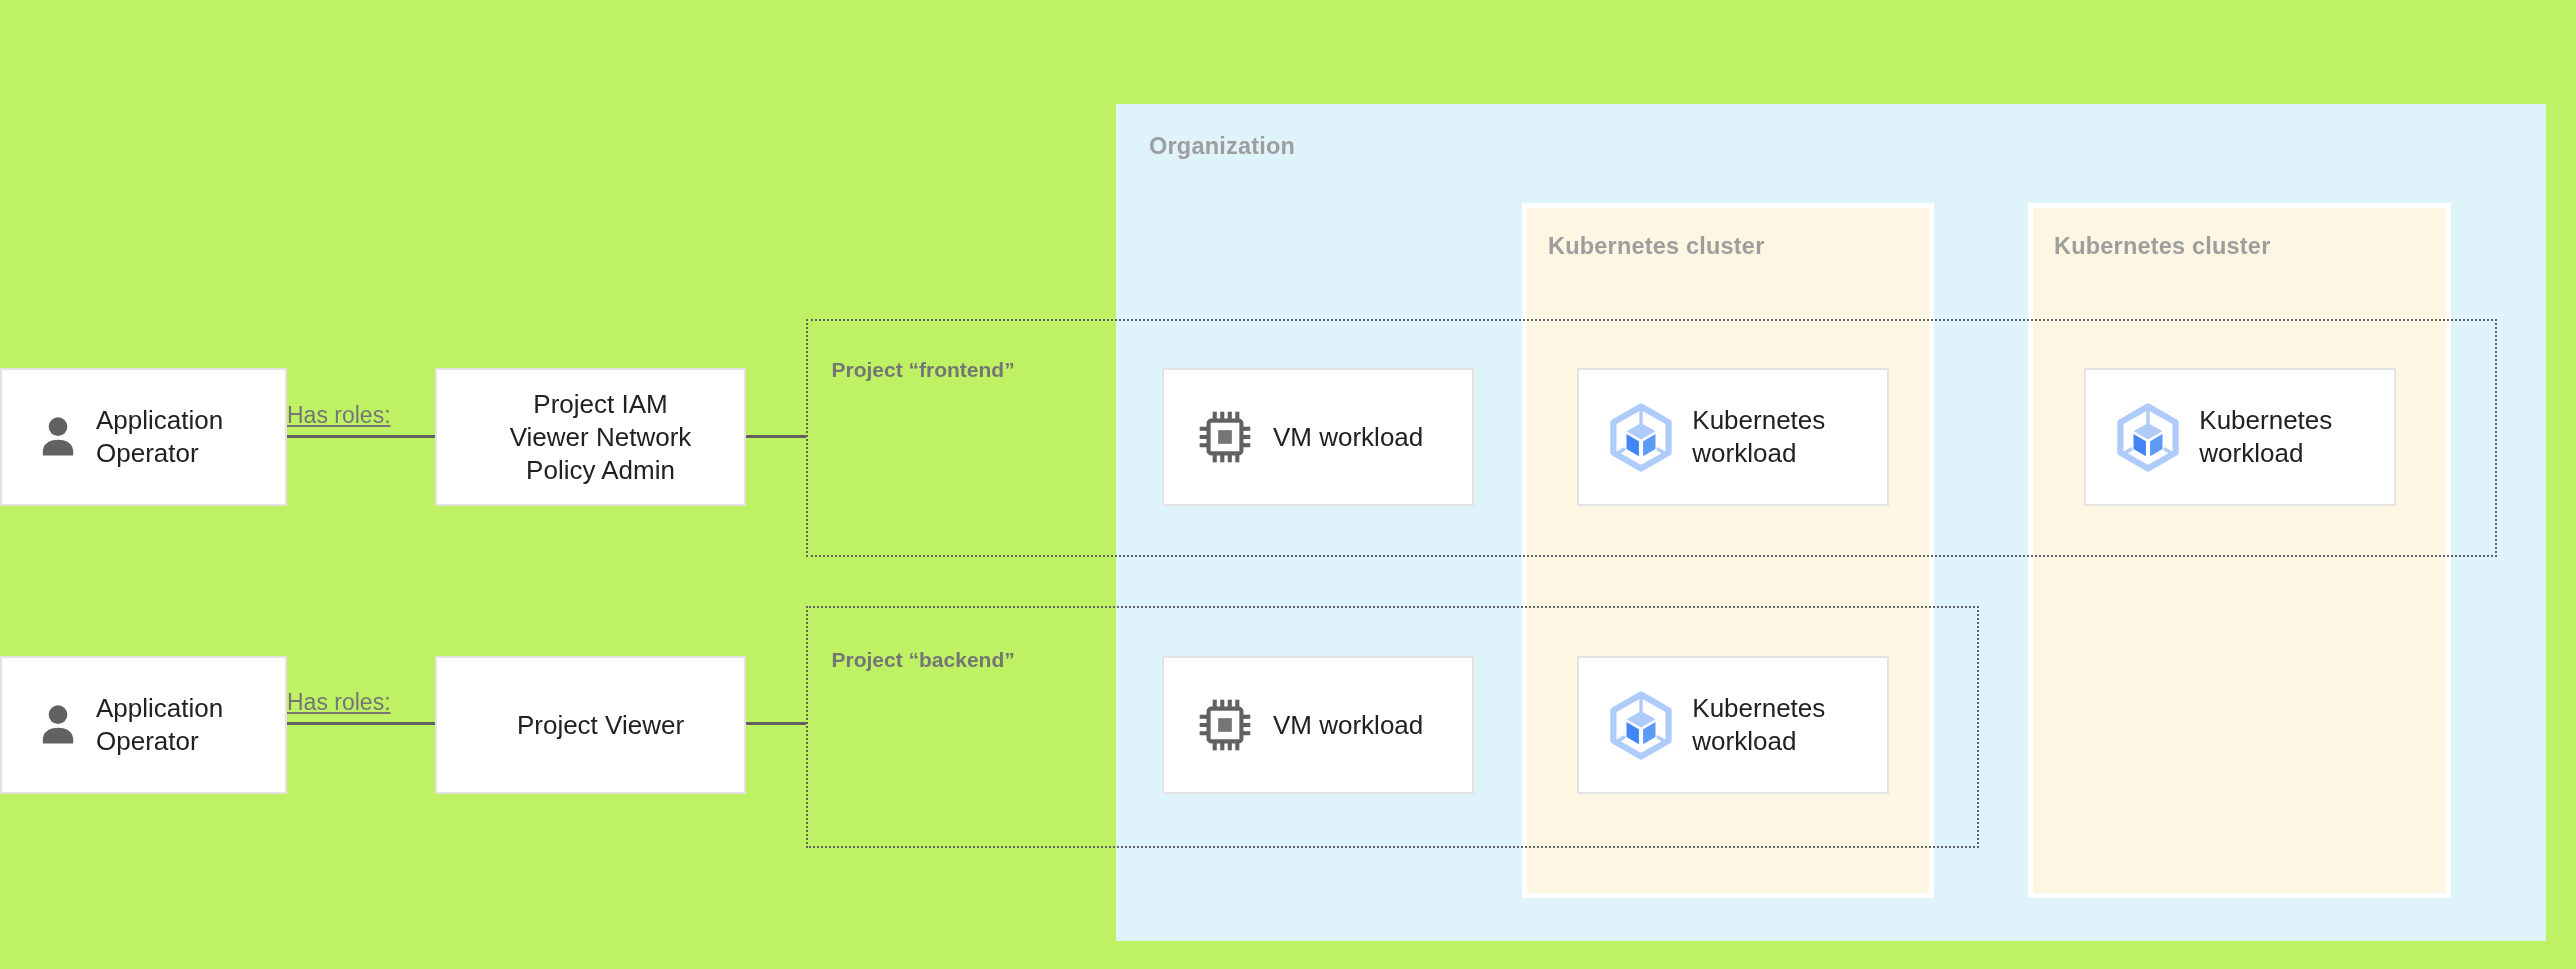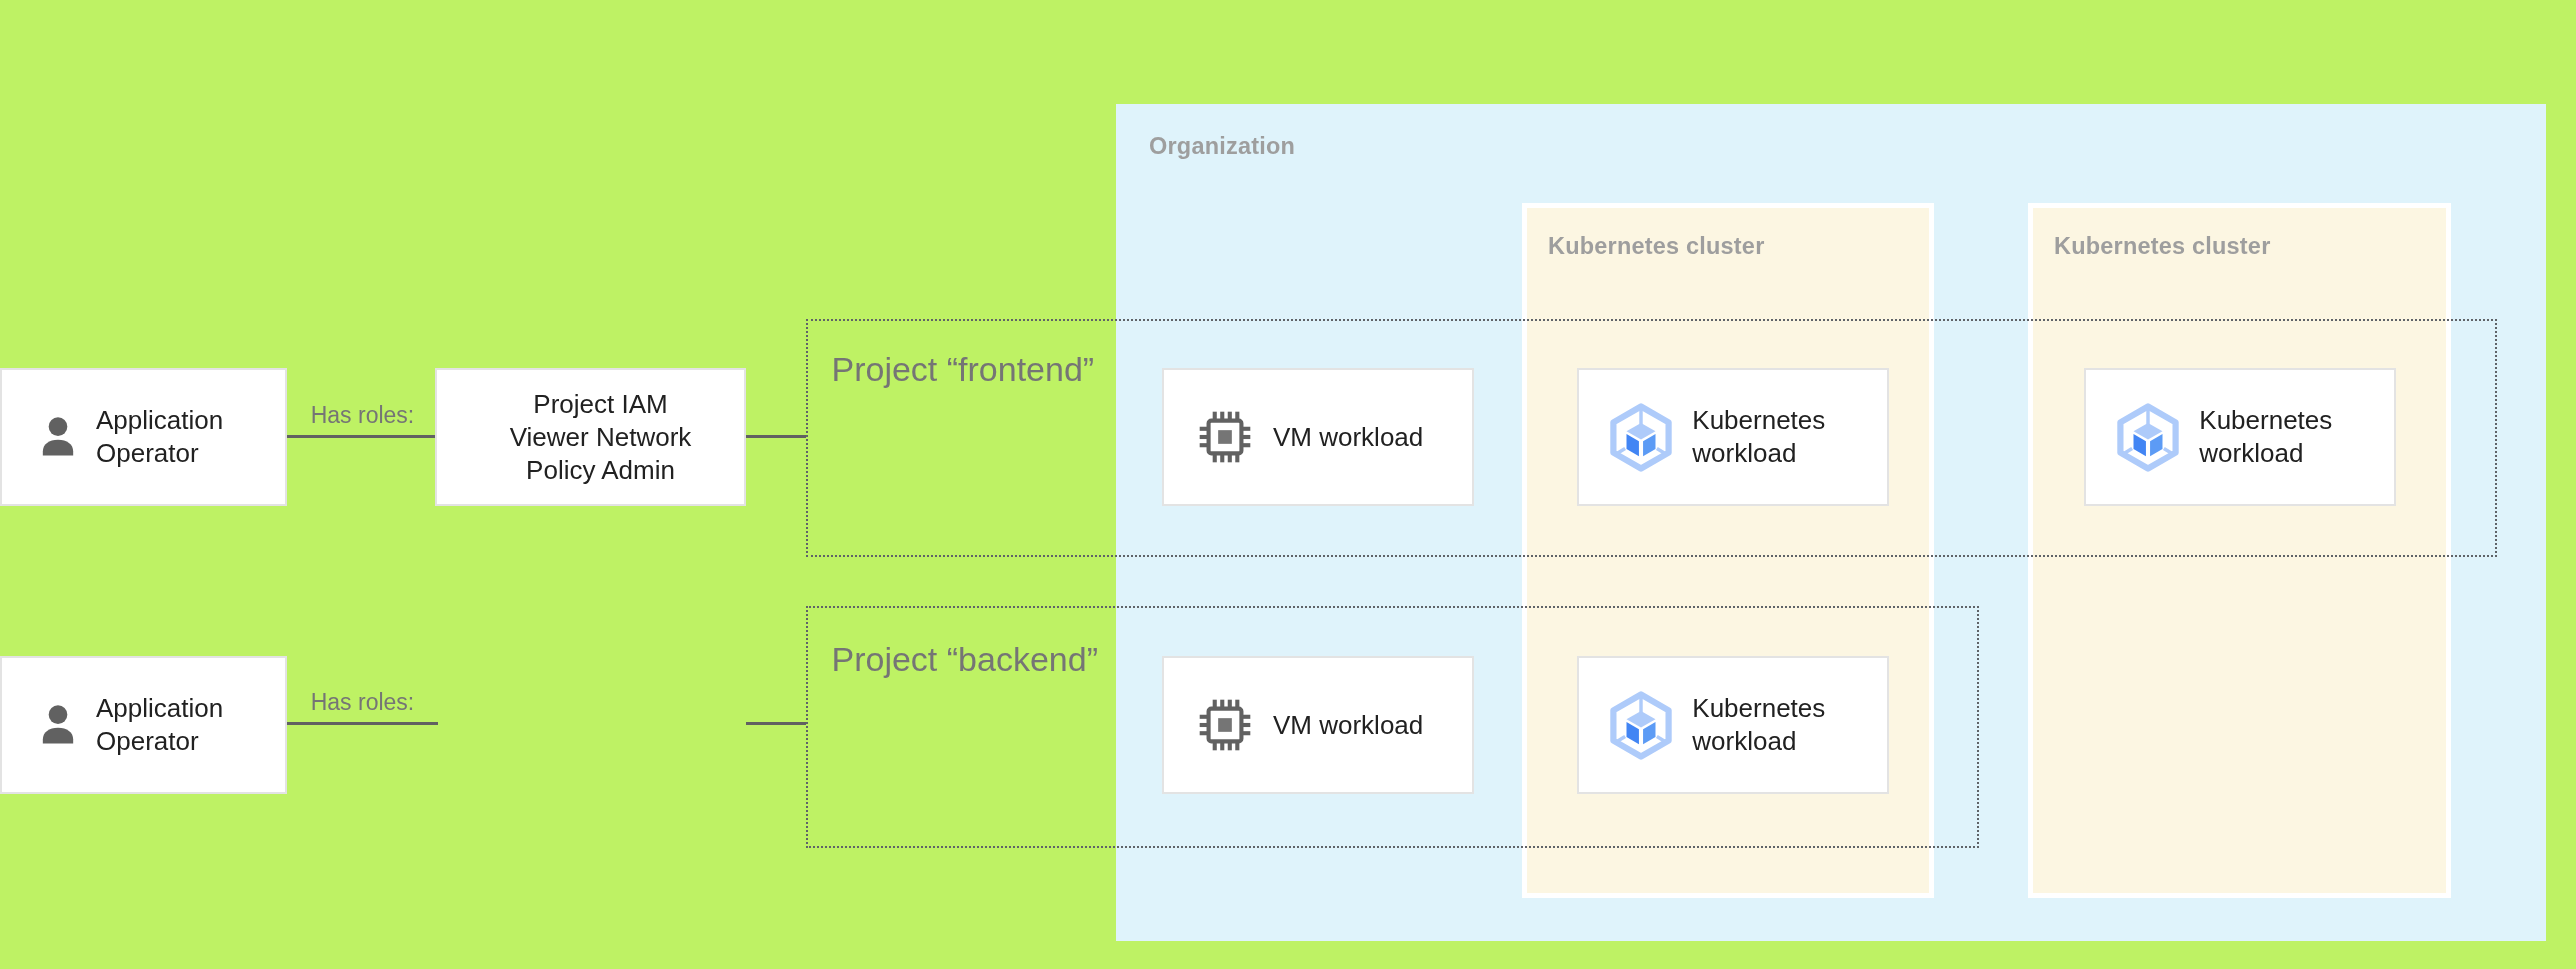--- a/index.html
+++ b/index.html
@@ -7,29 +7,29 @@
     position:relative;width:2576px;height:970px;background:#bef264;overflow:hidden;
     font-family:"Liberation Sans","DejaVu Sans",sans-serif;
     -webkit-font-smoothing:antialiased;
   }
   .abs{position:absolute;box-sizing:border-box;}
   
   .org-zone{background:#DFF3FB;}
   .cluster-zone{background:#FCF6E2;border:5.5px solid #ffffff;}
   .zone-label{font-size:23.5px;font-weight:700;color:#9E9E9E;letter-spacing:0.2px;white-space:nowrap;}
   .project-zone{border:2.8px dotted #5F6368;background:transparent;}
-  .project-label{font-size:34px;font-weight:400;color:#757575;white-space:nowrap;}
+  .project-label{font-size:21px;font-weight:700;color:#757575;white-space:nowrap;margin-top:8px;}
   
   .node{background:#ffffff;border:2.1px solid #E3E3E3;display:flex;align-items:center;}
   .node.center{justify-content:center;text-align:center;padding-left:20px;}
   .node-text{font-size:26px;line-height:33px;color:#212121;}
   .role-line{display:block;}
   
   .connector{background:#616161;height:2.8px;}
-  .relation-label{font-size:23px;color:#757575;text-align:center;white-space:nowrap;}
+  .relation-label{font-size:23px;color:#757575;white-space:nowrap;text-decoration:underline;}
   
   .icon{flex:0 0 auto;display:block;}
 </style>
 </head>
 <body>
 
 <svg width="0" height="0" style="position:absolute">
   <defs>
     <g id="person-glyph" fill="#616161">
       <circle cx="29" cy="14" r="13.5"></circle>
@@ -108,20 +108,25 @@
     </span>
   </div>
 
   <div class="abs node" style="left:0px;top:656px;width:287px;height:138px;padding-left:36px;">
     <svg class="icon" width="40" height="40" viewBox="0 0 58 58">
         <use href="#person-glyph"></use>
       </svg>
     <span class="node-text" style="margin-left:18px;width:162px;">Application Operator</span>
   </div>
 
+  <div class="abs node center" style="left:435px;top:656px;width:311px;height:138px;">
+    <span class="node-text">
+      <span class="role-line">Project Viewer</span>
+    </span>
+  </div>
 
   <div class="abs node" style="left:1162px;top:368px;width:312px;height:138px;padding-left:35px;">
     <svg class="icon" width="52" height="52" viewBox="0 0 76 76">
         <use href="#chip-glyph"></use>
       </svg>
     <span class="node-text" style="margin-left:22px;white-space:nowrap;">VM workload</span>
   </div>
 
   <div class="abs node" style="left:1577px;top:368px;width:312px;height:138px;padding-left:30px;">
     <svg class="icon" width="64" height="69" viewBox="0 0 90 100">

